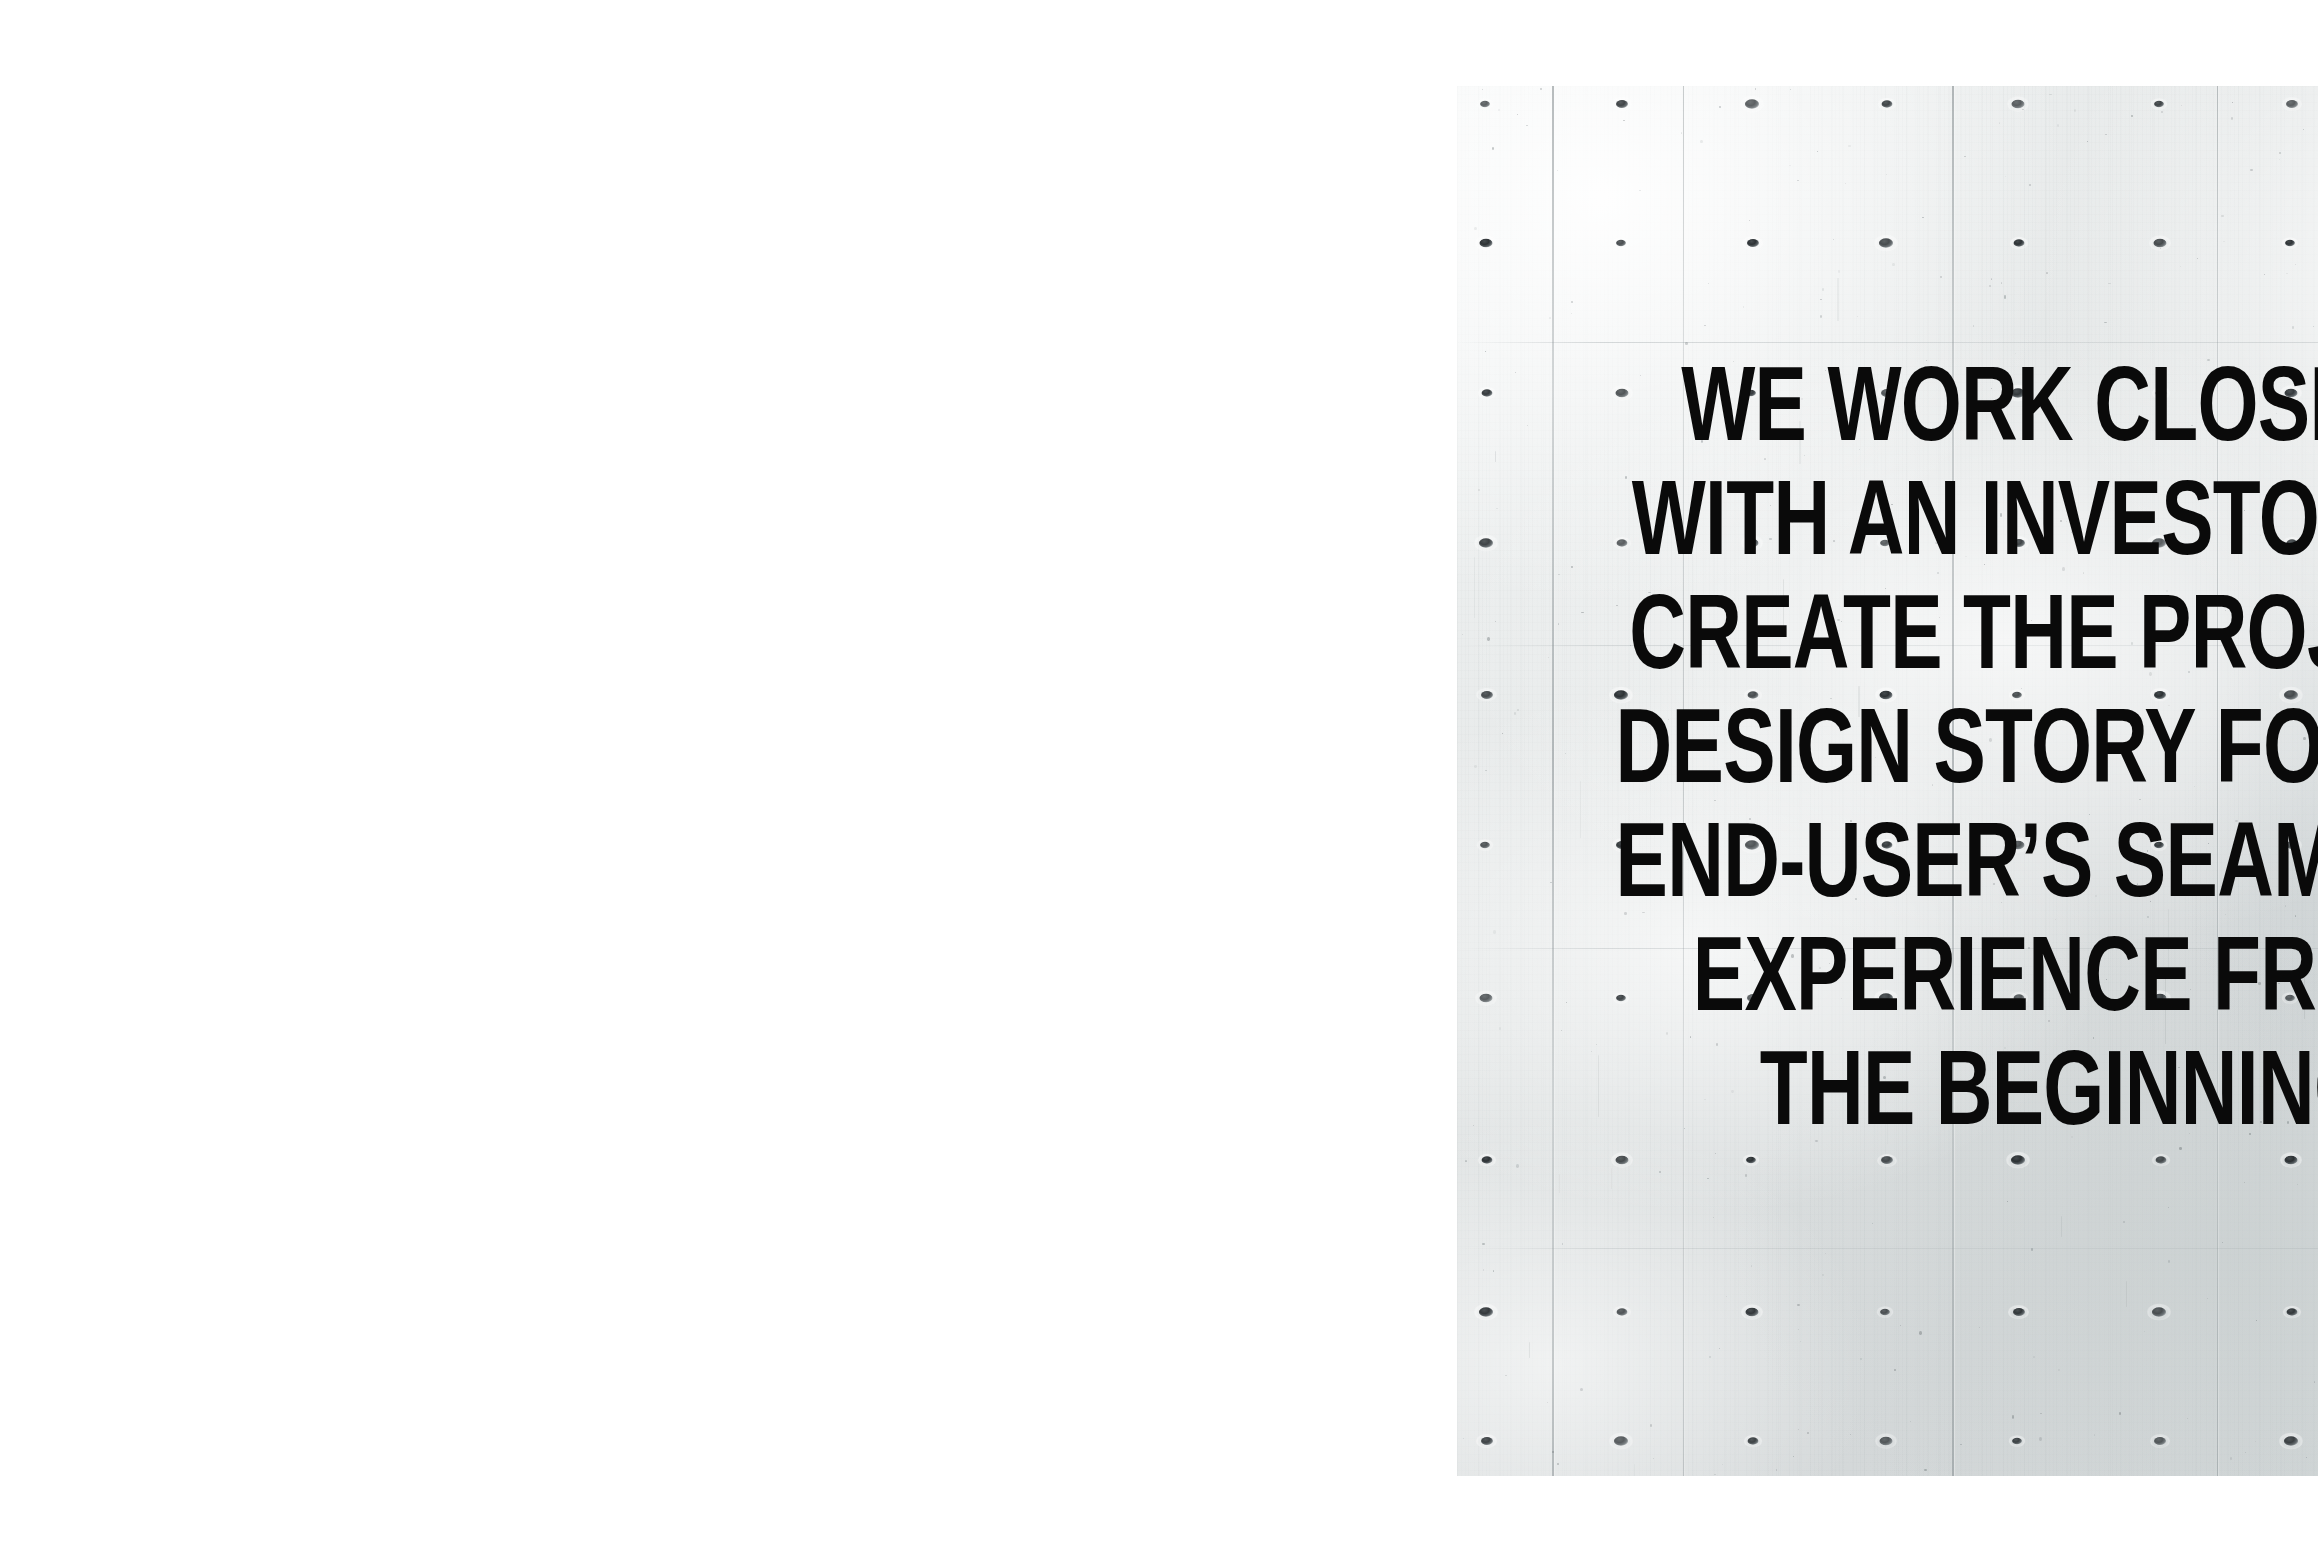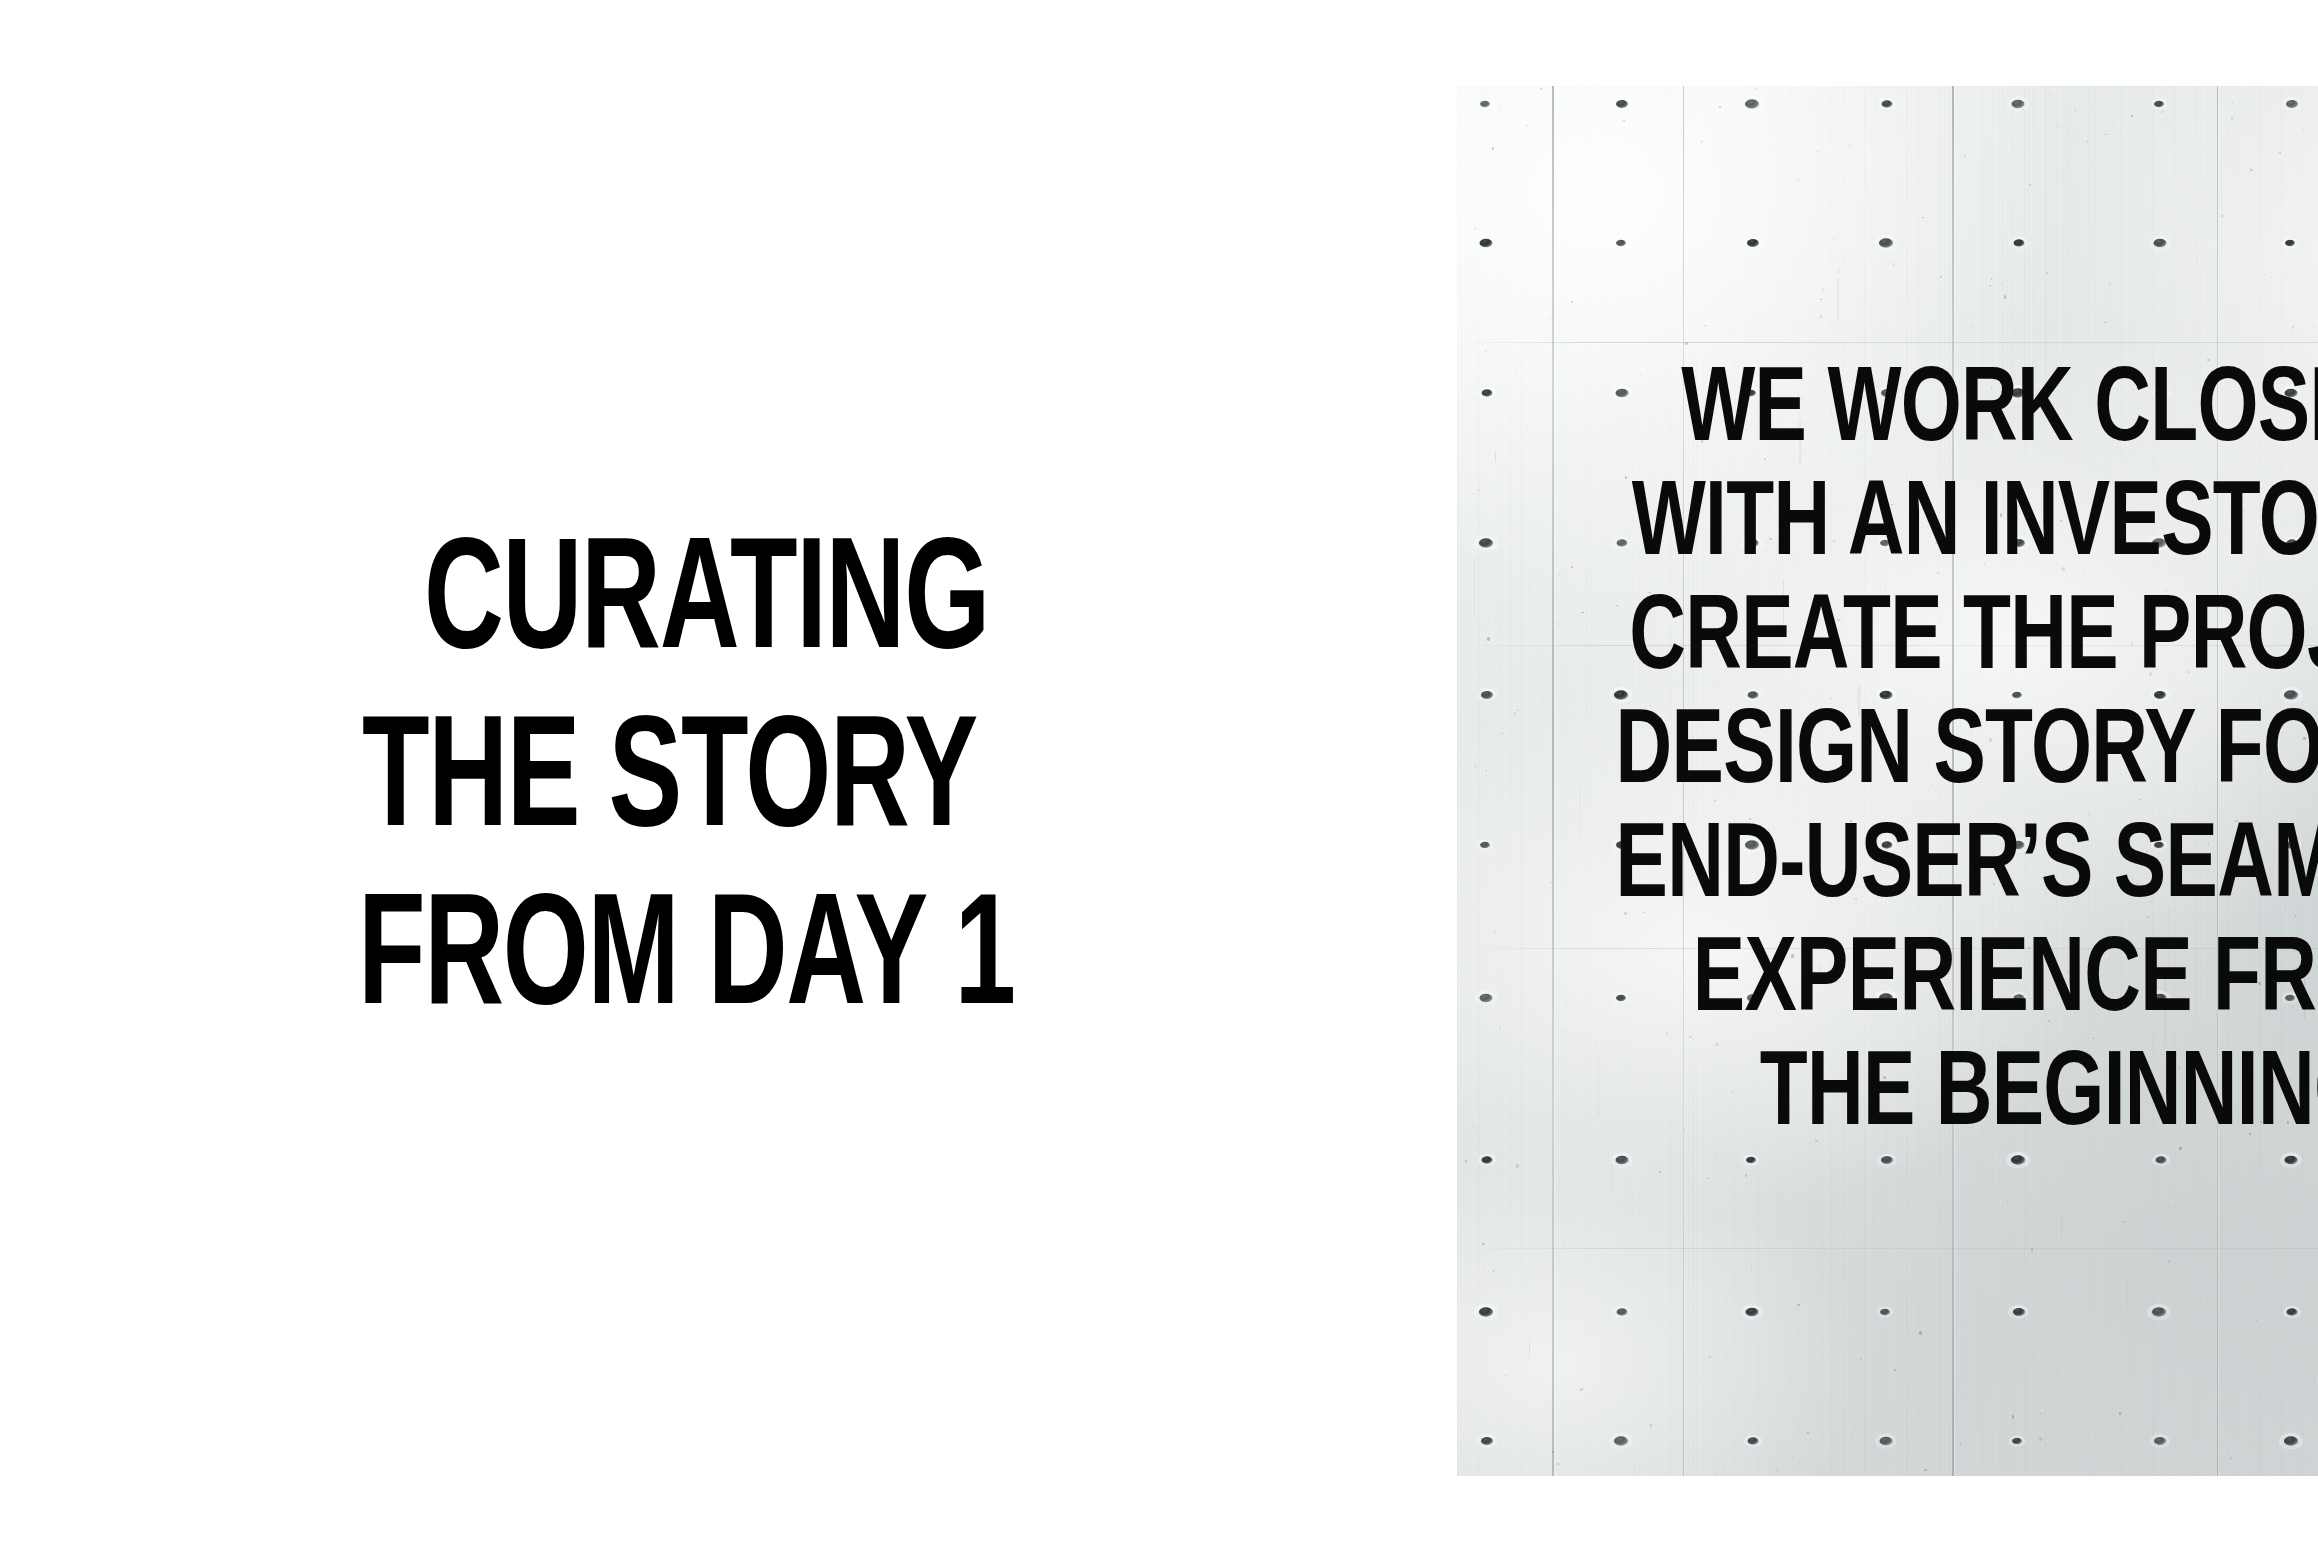--- a/index.html
+++ b/index.html
@@ -168,25 +168,20 @@
     text-transform: uppercase;
     white-space: nowrap;
     transform: scaleX(0.74);
   }
 </style>
 </head>
 <body>
 
 <div class="slide">
 
-  <div class="headline-block">
-    <span class="headline-line l1">CURATING</span>
-    <span class="headline-line l2">THE STORY</span>
-    <span class="headline-line l3">FROM DAY 1</span>
-  </div>
 
   <div class="concrete-panel">
 
     <div class="seam" style="left:7.8%;"></div>
     <div class="seam" style="left:18.5%;opacity:.75;"></div>
     <div class="seam" style="left:40.6%;"></div>
     <div class="seam" style="left:62.3%;opacity:.8;"></div>
 
     <div class="joint" style="top:18.4%;"></div>
     <div class="joint" style="top:40.2%;opacity:.75;"></div>

